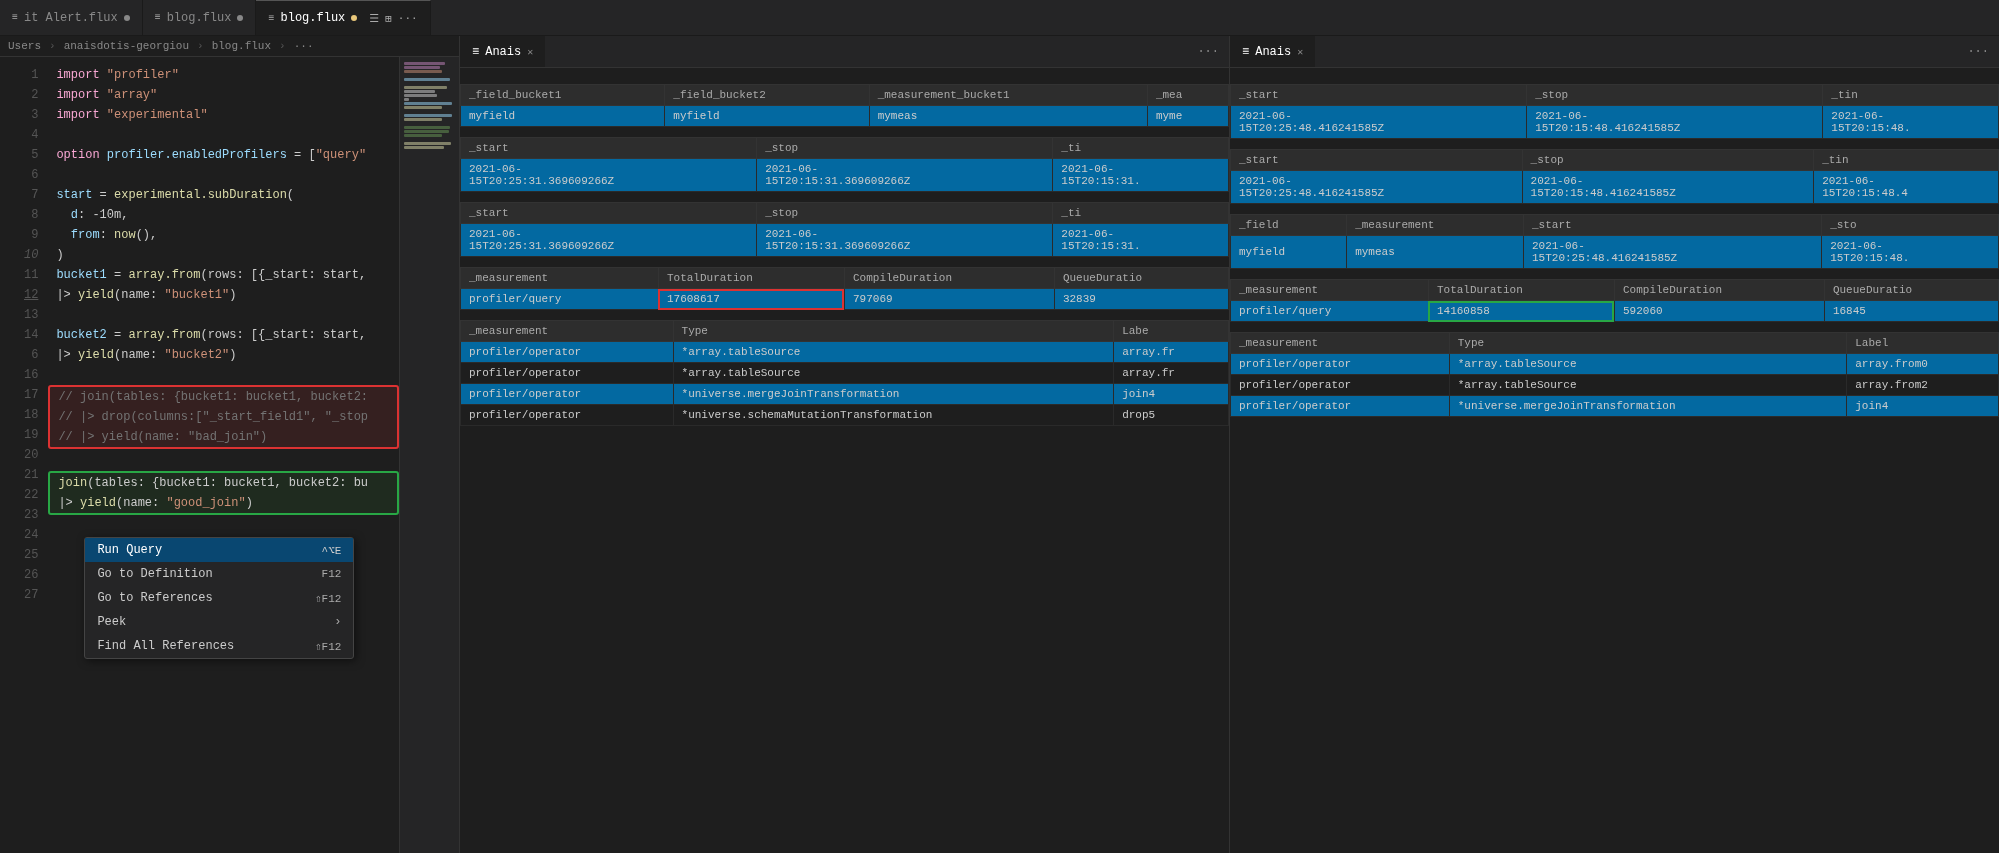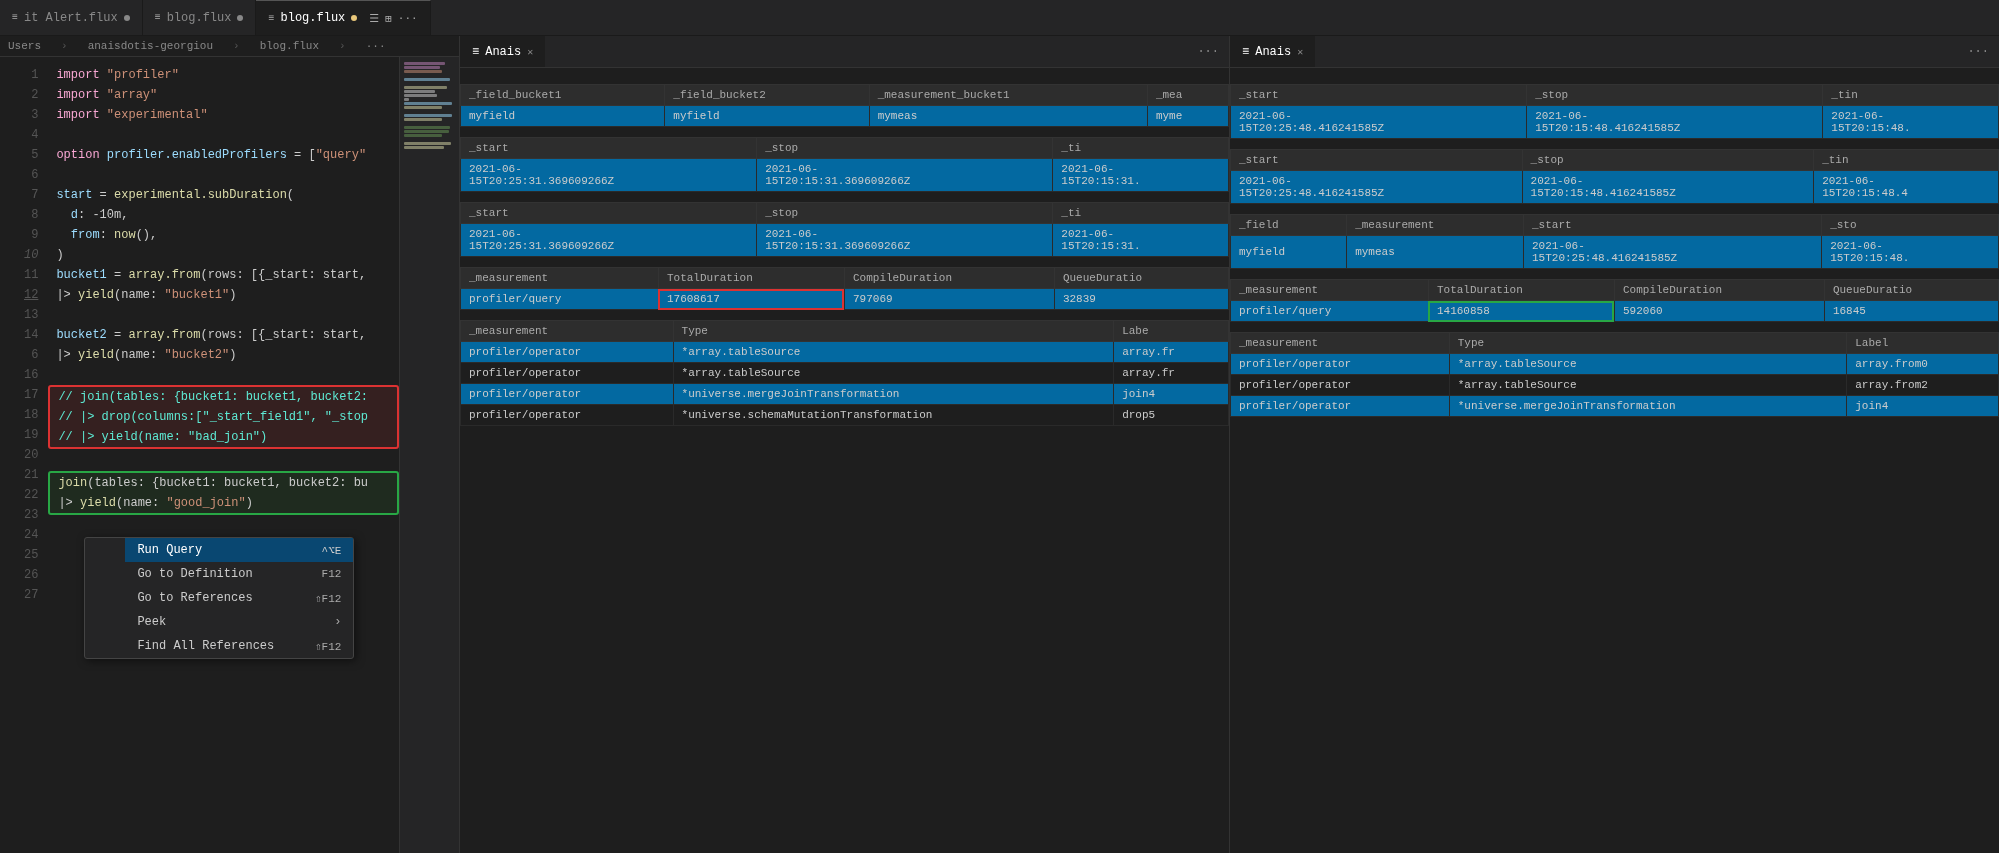--- a/index.html
+++ b/index.html
@@ -70,21 +70,21 @@
     }
 
     .breadcrumb {
       display: flex;
       align-items: center;
       padding: 4px 8px;
       font-size: 11px;
       color: #888;
       background: #1e1e1e;
       border-bottom: 1px solid #333;
-      gap: 20px;
+      gap: 8px;
       flex-shrink: 0;
     }
     .breadcrumb-sep { color: #555; }
 
     .editor-content {
       display: flex;
       flex: 1;
       overflow-y: auto;
       overflow-x: hidden;
       position: relative;
@@ -114,40 +114,39 @@
       line-height: 20px;
       padding: 0 8px;
       white-space: nowrap;
       font-size: 12px;
     }
 
     .kw { color: #f9a8d4; }
     .str { color: #ce9178; }
     .fn { color: #dcdcaa; }
     .var { color: #9cdcfe; }
-    .cm { color: #5eead4; }
+    .cm { color: #737373; }
 
     
     .context-menu {
       background: #252526;
       border: 1px solid #444;
       border-radius: 3px;
       width: 270px;
       box-shadow: 2px 2px 8px rgba(0,0,0,0.5);
       z-index: 100;
       margin-left: 36px;
     }
     .ctx-item {
       display: flex;
       align-items: center;
       justify-content: space-between;
       padding: 5px 12px;
       cursor: pointer;
       font-size: 12px;
-      margin-left: 40px;
     }
     .ctx-item.selected {
       background: #094771;
       color: #fff;
     }
     .ctx-item:not(.selected) { color: #ccc; }
     .ctx-shortcut { color: #aaa; font-size: 11px; }
     .ctx-item.selected .ctx-shortcut { color: #ccc; }
     .ctx-arrow { color: #aaa; }
 

